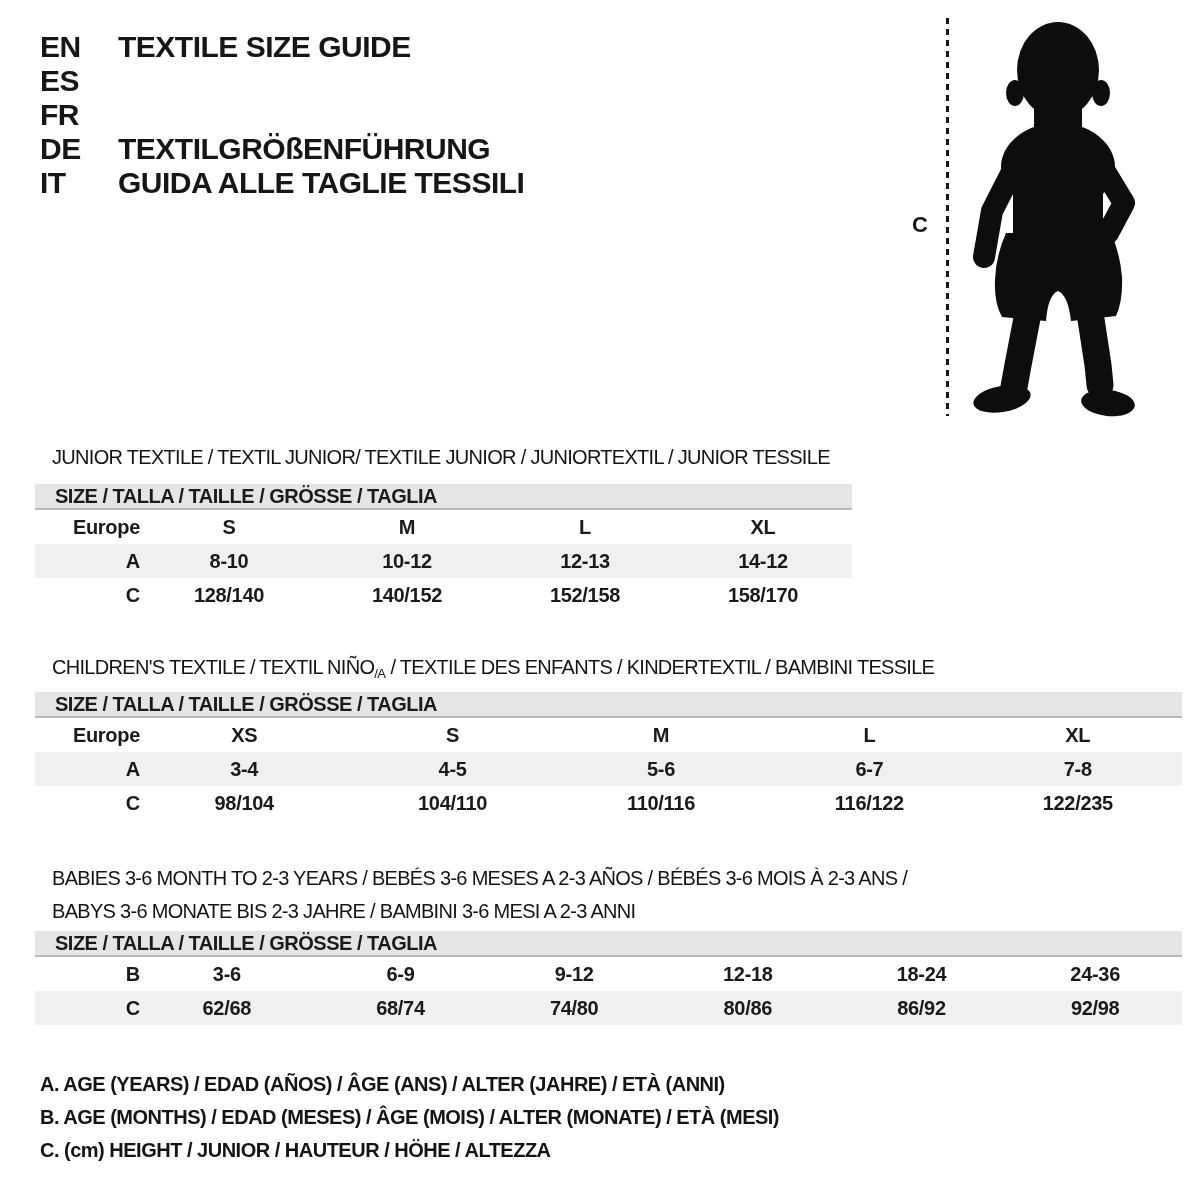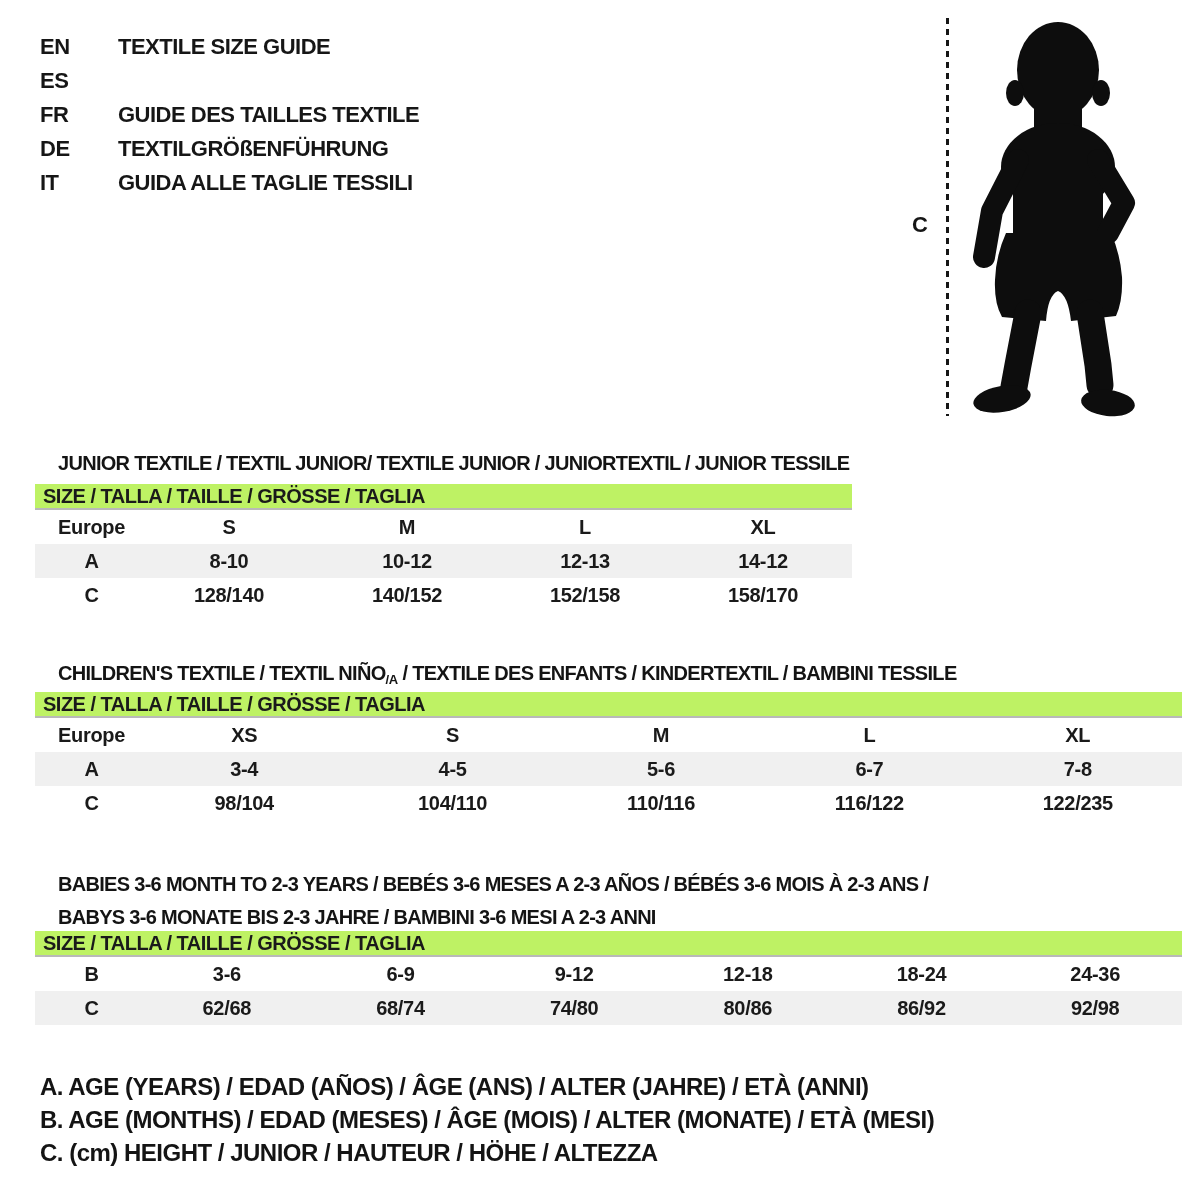--- a/index.html
+++ b/index.html
@@ -6,76 +6,75 @@
   body{
     width:1200px;height:1200px;
     font-family:"Liberation Sans","DejaVu Sans",sans-serif;
     font-weight:700;color:#1a1a1a;
   }
   .page{position:relative;width:1200px;height:1200px;overflow:hidden;background:#ffffff;}
 
   
   .lang-list{position:absolute;left:40px;top:30px;}
   .lang-row{display:grid;grid-template-columns:78px auto;height:34px;align-items:center;}
-  .lang-code,.lang-title{font-size:22px;letter-spacing:-0.5px;white-space:nowrap;color:#161616;}
+  .lang-code,.lang-title{font-size:30px;letter-spacing:-0.5px;white-space:nowrap;color:#161616;}
 
   
   .dash-line{
     position:absolute;left:946px;top:18px;width:3px;height:398px;
     background:repeating-linear-gradient(to bottom,#161616 0 6px,transparent 6px 11px);
   }
   .c-label{position:absolute;left:912px;top:212px;font-size:22px;color:#161616;}
   .baby{position:absolute;left:958px;top:15px;width:200px;height:410px;}
 
   
-  .sec-title{position:absolute;margin:18px;font-size:20px;letter-spacing:-0.7px;color:#141414;white-space:nowrap;font-weight:700;}
+  .sec-title{position:absolute;margin:12px;font-size:20px;letter-spacing:-0.7px;color:#141414;white-space:nowrap;font-weight:400;}
   #t1-title{left:40px;top:434px;}
   #t2-title{left:40px;top:644px;}
   #t3-title-1{left:40px;top:855px;}
   #t3-title-2{left:40px;top:888px;}
   .sub{font-size:13px;vertical-align:-4px;letter-spacing:-0.5px;}
 
   
   .tbl{position:absolute;left:35px;}
   .t1{top:484px;width:817px;}
   .t2{top:692px;width:1147px;}
   .t3{top:931px;width:1147px;}
   .bar{
-    height:24px;background:#bef264;border-bottom:2px solid #b9b9b9;
-    font-size:20px;line-height:24px;padding-left:8px;letter-spacing:-0.5px;
+    height:24px;background:#e5e5e5;border-bottom:2px solid #b9b9b9;
+    font-size:20px;line-height:24px;padding-left:20px;letter-spacing:-0.5px;
     color:#1a1a1a;white-space:nowrap;
   }
   .row{display:grid;height:34px;align-items:center;font-size:20px;letter-spacing:-0.3px;}
   .t1 .row{grid-template-columns:105px repeat(4,1fr);}
   .t2 .row{grid-template-columns:105px repeat(5,1fr);}
   .t3 .row{grid-template-columns:105px repeat(6,1fr);}
   .cell{text-align:center;white-space:nowrap;}
-  .cell.label{text-align:center;padding-left:8px;}
+  .cell.label{text-align:right;padding-left:8px;}
   .alt{background:#f0f0f0;}
 
   
-  .legend-line{position:absolute;left:40px;font-size:24px;letter-spacing:-0.5px;white-space:nowrap;color:#141414;}
+  .legend-line{position:absolute;left:40px;font-size:20px;letter-spacing:-0.5px;white-space:nowrap;color:#141414;}
   #lg-a{top:1073px;} #lg-b{top:1106px;} #lg-c{top:1139px;}
 </style>
 </head>
 <body>
 
 <div class="page">
 
   <section class="lang-list">
     <div class="lang-row">
       <span class="lang-code">EN</span>
       <span class="lang-title">TEXTILE SIZE GUIDE</span>
     </div>
     <div class="lang-row">
       <span class="lang-code">ES</span>
     </div>
     <div class="lang-row">
       <span class="lang-code">FR</span>
-      <span class="lang-title">GUIDE DES TAILLES TEXTILE</span>
     </div>
     <div class="lang-row">
       <span class="lang-code">DE</span>
       <span class="lang-title">TEXTILGRÖßENFÜHRUNG</span>
     </div>
     <div class="lang-row">
       <span class="lang-code">IT</span>
       <span class="lang-title">GUIDA ALLE TAGLIE TESSILI</span>
     </div>
   </section>

